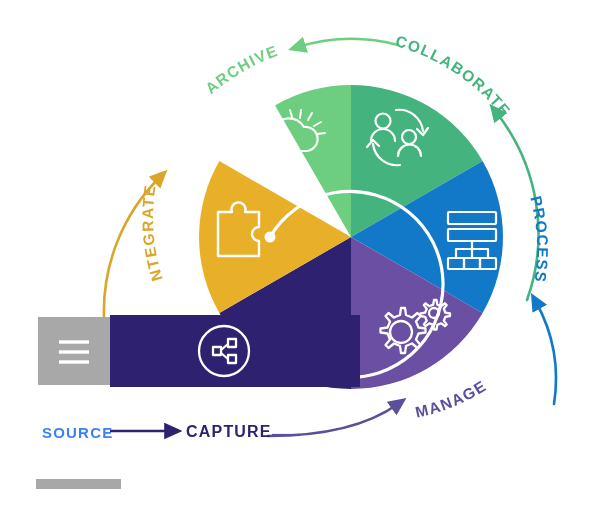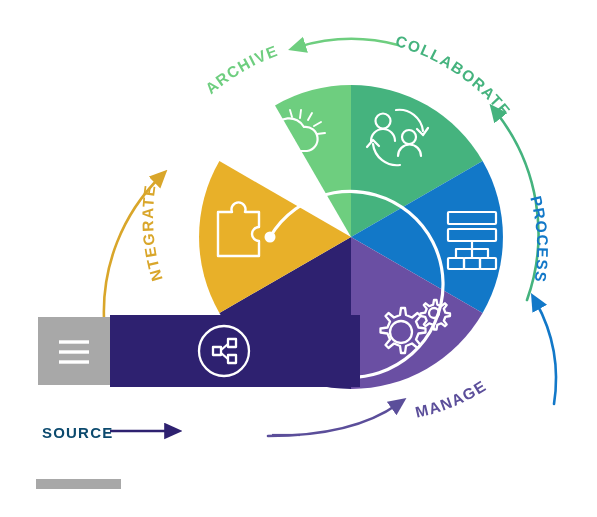--- a/index.html
+++ b/index.html
@@ -1,21 +1,21 @@
 <!DOCTYPE html>
 <html><head>
 <meta charset="utf-8">
 <style>
   html,body{margin:0;padding:0;background:#ffffff;}
   body{width:597px;height:517px;position:relative;overflow:hidden;
        font-family:"Liberation Sans",sans-serif;}
   #stage{position:absolute;left:0;top:0;width:597px;height:517px;}
   svg.layer{position:absolute;left:0;top:0;width:597px;height:517px;}
   .htext{position:absolute;font-weight:bold;letter-spacing:1.2px;}
-  #source-label{left:42px;top:424px;font-size:15px;color:#0c4a6e;}
+  #source-label{left:42px;top:424px;font-size:15px;color:#3b82f6;}
   #capture-label{left:186px;top:423px;font-size:16px;color:#2e2170;}
 </style>
 </head>
 <body>
 
 <div id="stage">
 
   <svg class="layer" viewBox="0 0 597 517">
     <defs>
       <marker id="ah-green-l" markerWidth="7" markerHeight="7" refX="3" refY="3.2" orient="auto">
@@ -155,14 +155,15 @@
       </text>
       <text fill="#d9a62a">
         <textPath href="#p-integrate" startOffset="50%" text-anchor="middle">INTEGRATE</textPath>
       </text>
     </g>
 
     <rect x="36" y="479" width="85" height="10" fill="#a8a8a8"></rect>
   </svg>
 
   <div class="htext" id="source-label">SOURCE</div>
+  <div class="htext" id="capture-label">CAPTURE</div>
 
 </div>
 
 </body></html>

